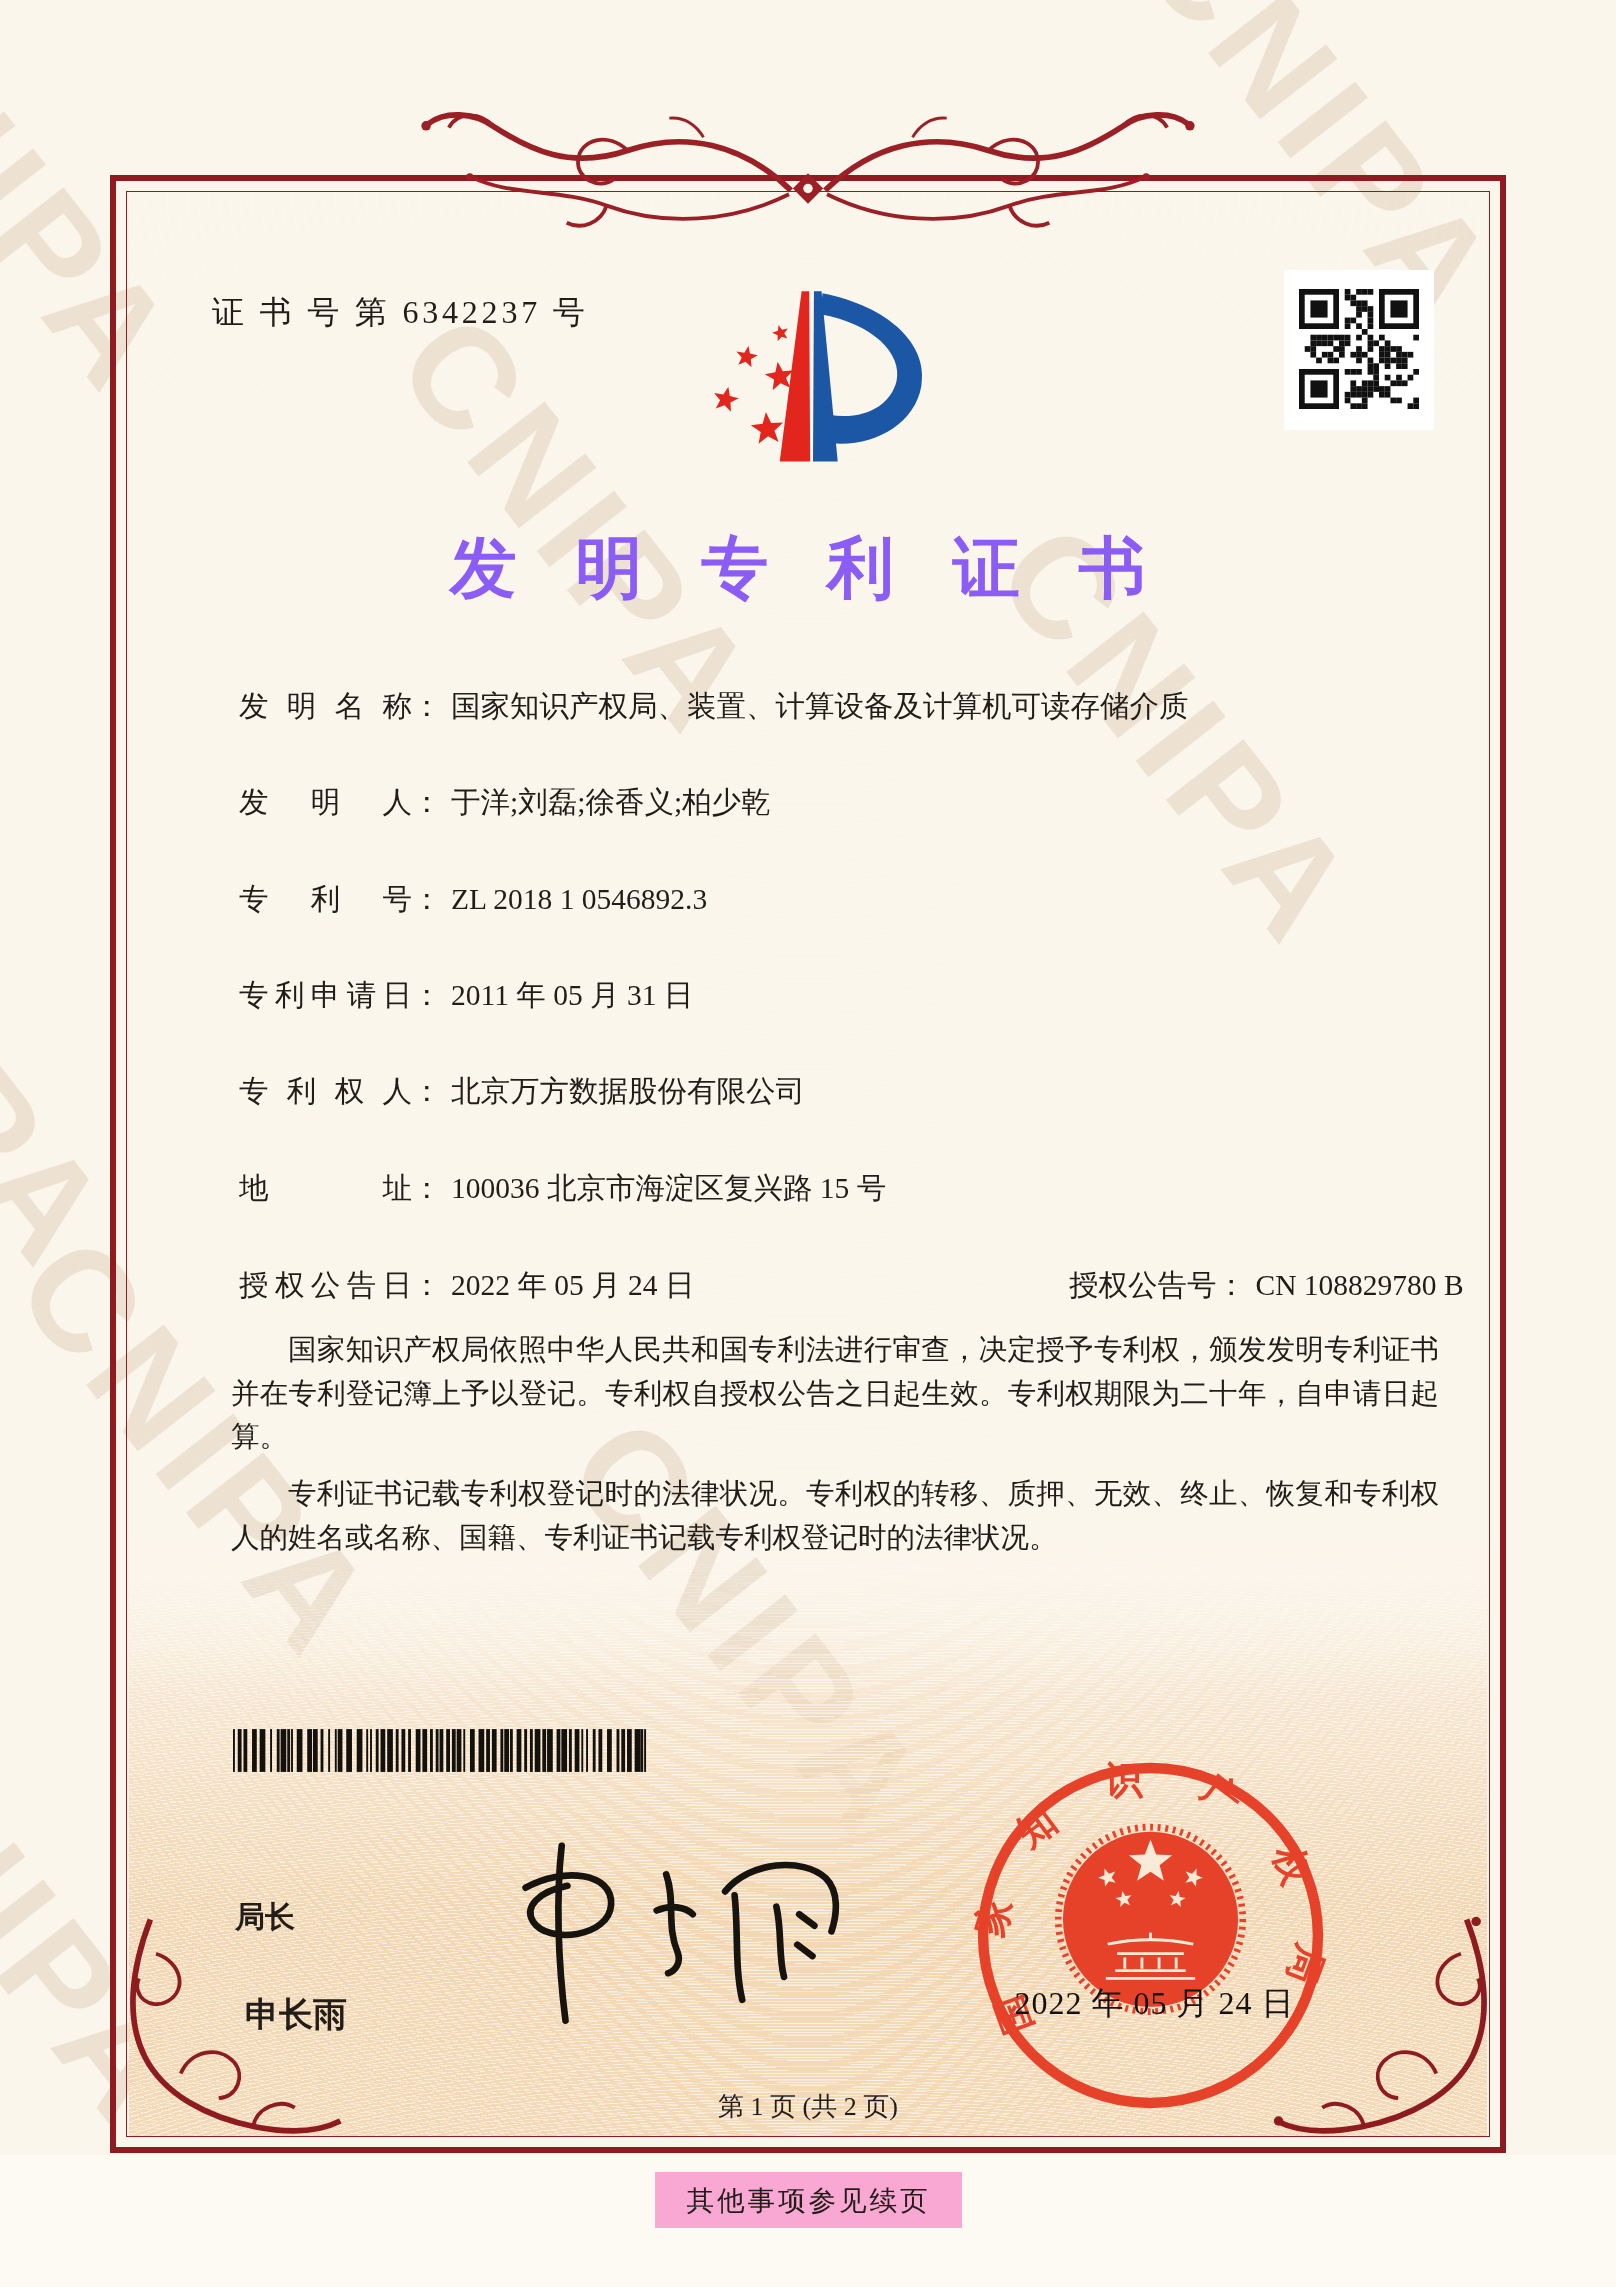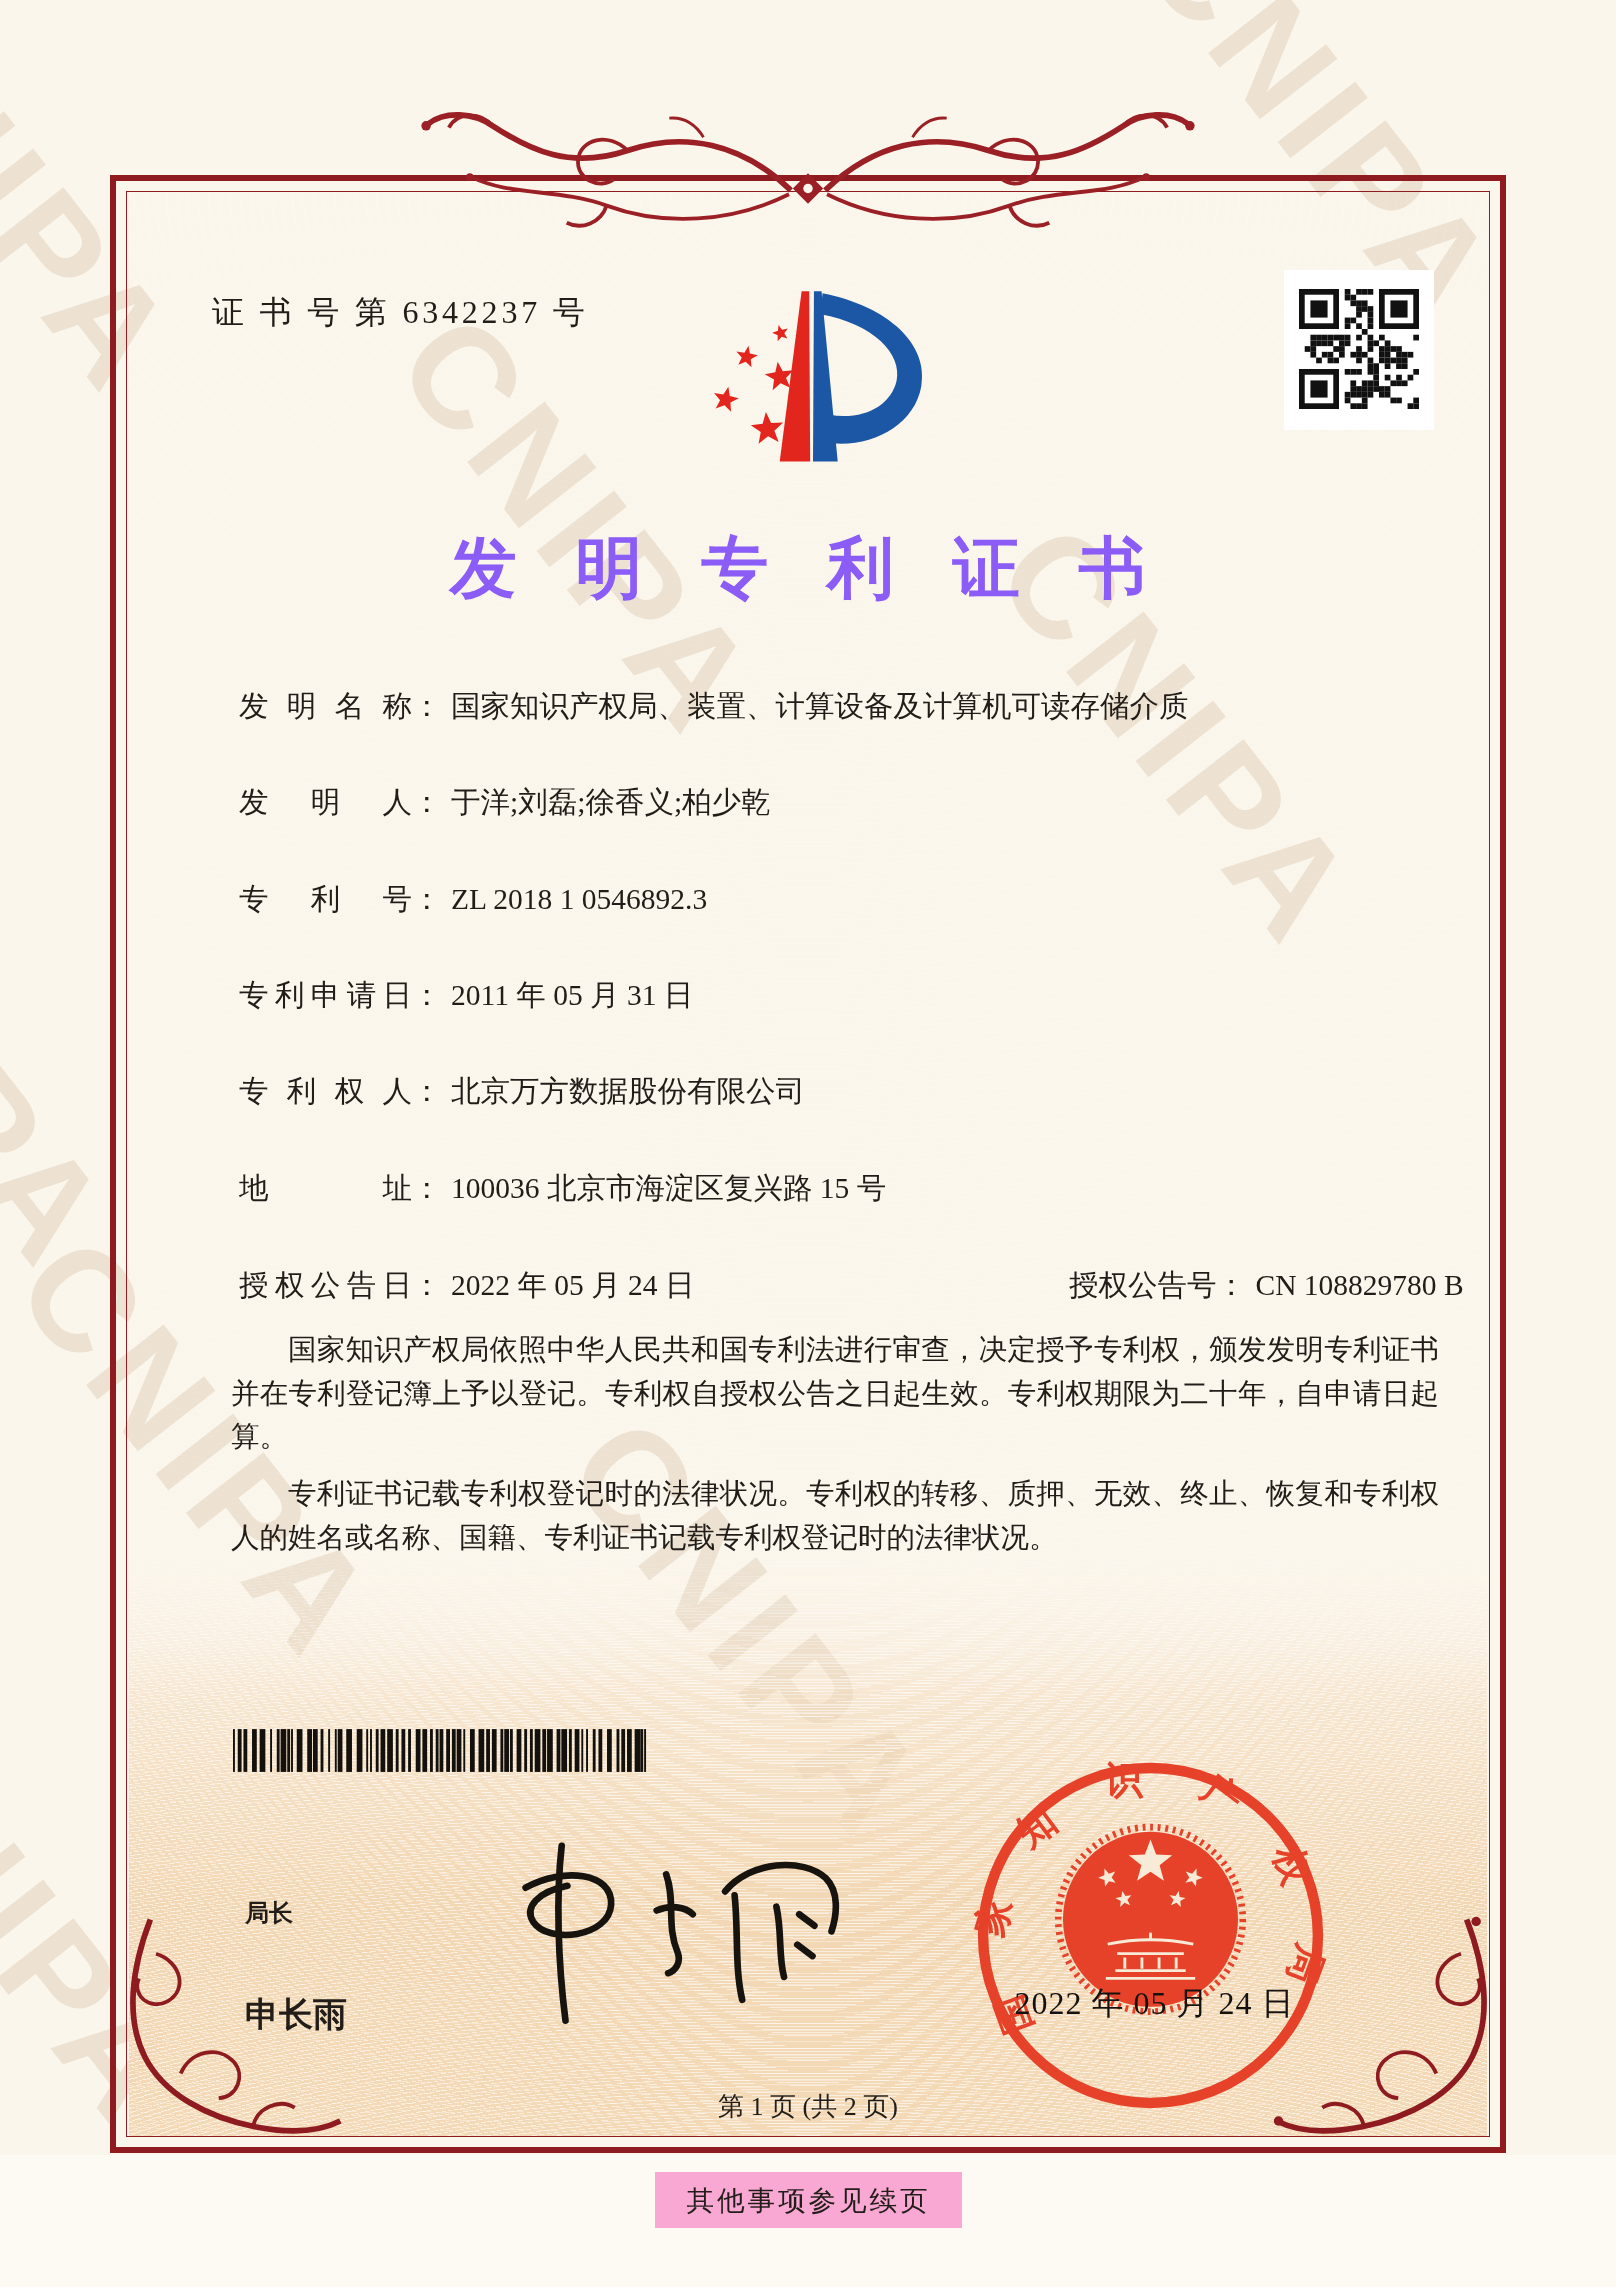--- a/index.html
+++ b/index.html
@@ -51,22 +51,22 @@
   .flabel{display:inline-block; width:173px; text-align:justify; text-align-last:justify;
     text-justify:inter-character; vertical-align:top;margin-left:8px;}
   .fcolon{display:inline-block;}
   .fvalue{margin-left:9.5px;}
   .grant-no{position:absolute; left:838px; top:0; white-space:nowrap;}
   .paras{position:absolute; left:231px; top:1328px; width:1208px; z-index:5;
     font-size:28.5px; line-height:1.53; text-align:justify;}
   .paras p{margin:0; text-indent:2em;}
   .paras p + p{margin-top:13.3px;}
   .barcode{position:absolute; left:233px; top:1729px; z-index:5;}
-  .officer-title{position:absolute; left:245px; top:1897px; z-index:6;
-    font-family:"Liberation Sans","DejaVu Sans",sans-serif; font-weight:700; font-size:24px;}
+  .officer-title{position:absolute; left:235px; top:1897px; z-index:6;
+    font-family:"Liberation Sans","DejaVu Sans",sans-serif; font-weight:700; font-size:30px;}
   .officer-name{position:absolute; left:245px; top:1992px; z-index:6;
     font-family:"Liberation Sans","DejaVu Sans",sans-serif; font-weight:700; font-size:34px;}
   .signature{position:absolute; left:480px; top:1819px; z-index:6;}
   .seal{position:absolute; left:965px; top:1750px; z-index:7; opacity:.95;}
   .seal-date{position:absolute; left:1006px; top:1982px; width:297px; z-index:8;
     text-align:center; font-size:32px; color:#141210; letter-spacing:1px; white-space:nowrap;}
   .page-info{position:absolute; left:112px; top:2089px; width:1392px; z-index:5;
     text-align:center; font-size:26px;}
   .cont-note{position:absolute; left:50%; top:2172px; transform:translateX(-50%); z-index:5;
     background:#f9a8d4; padding:9.5px 32px; font-size:27.6px; letter-spacing:2.9px;}

